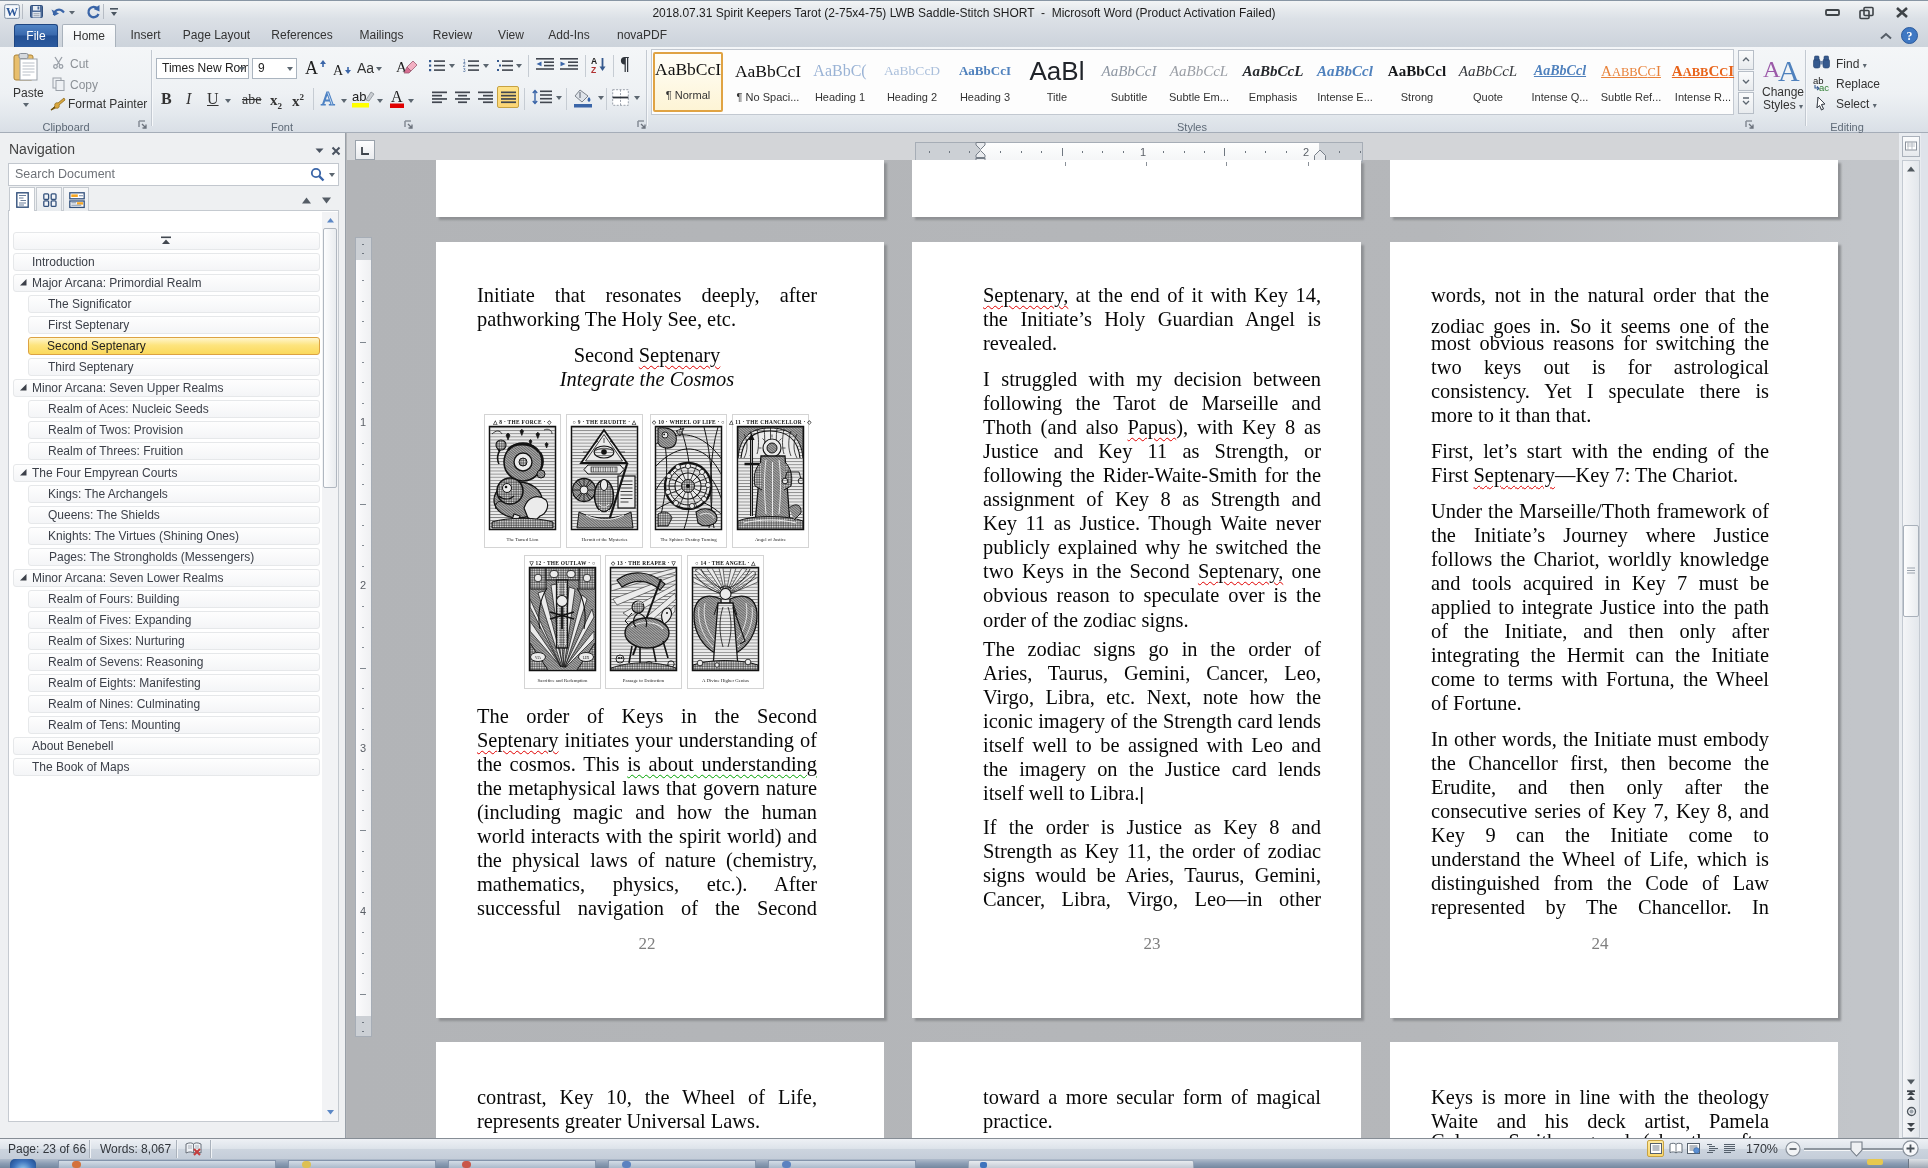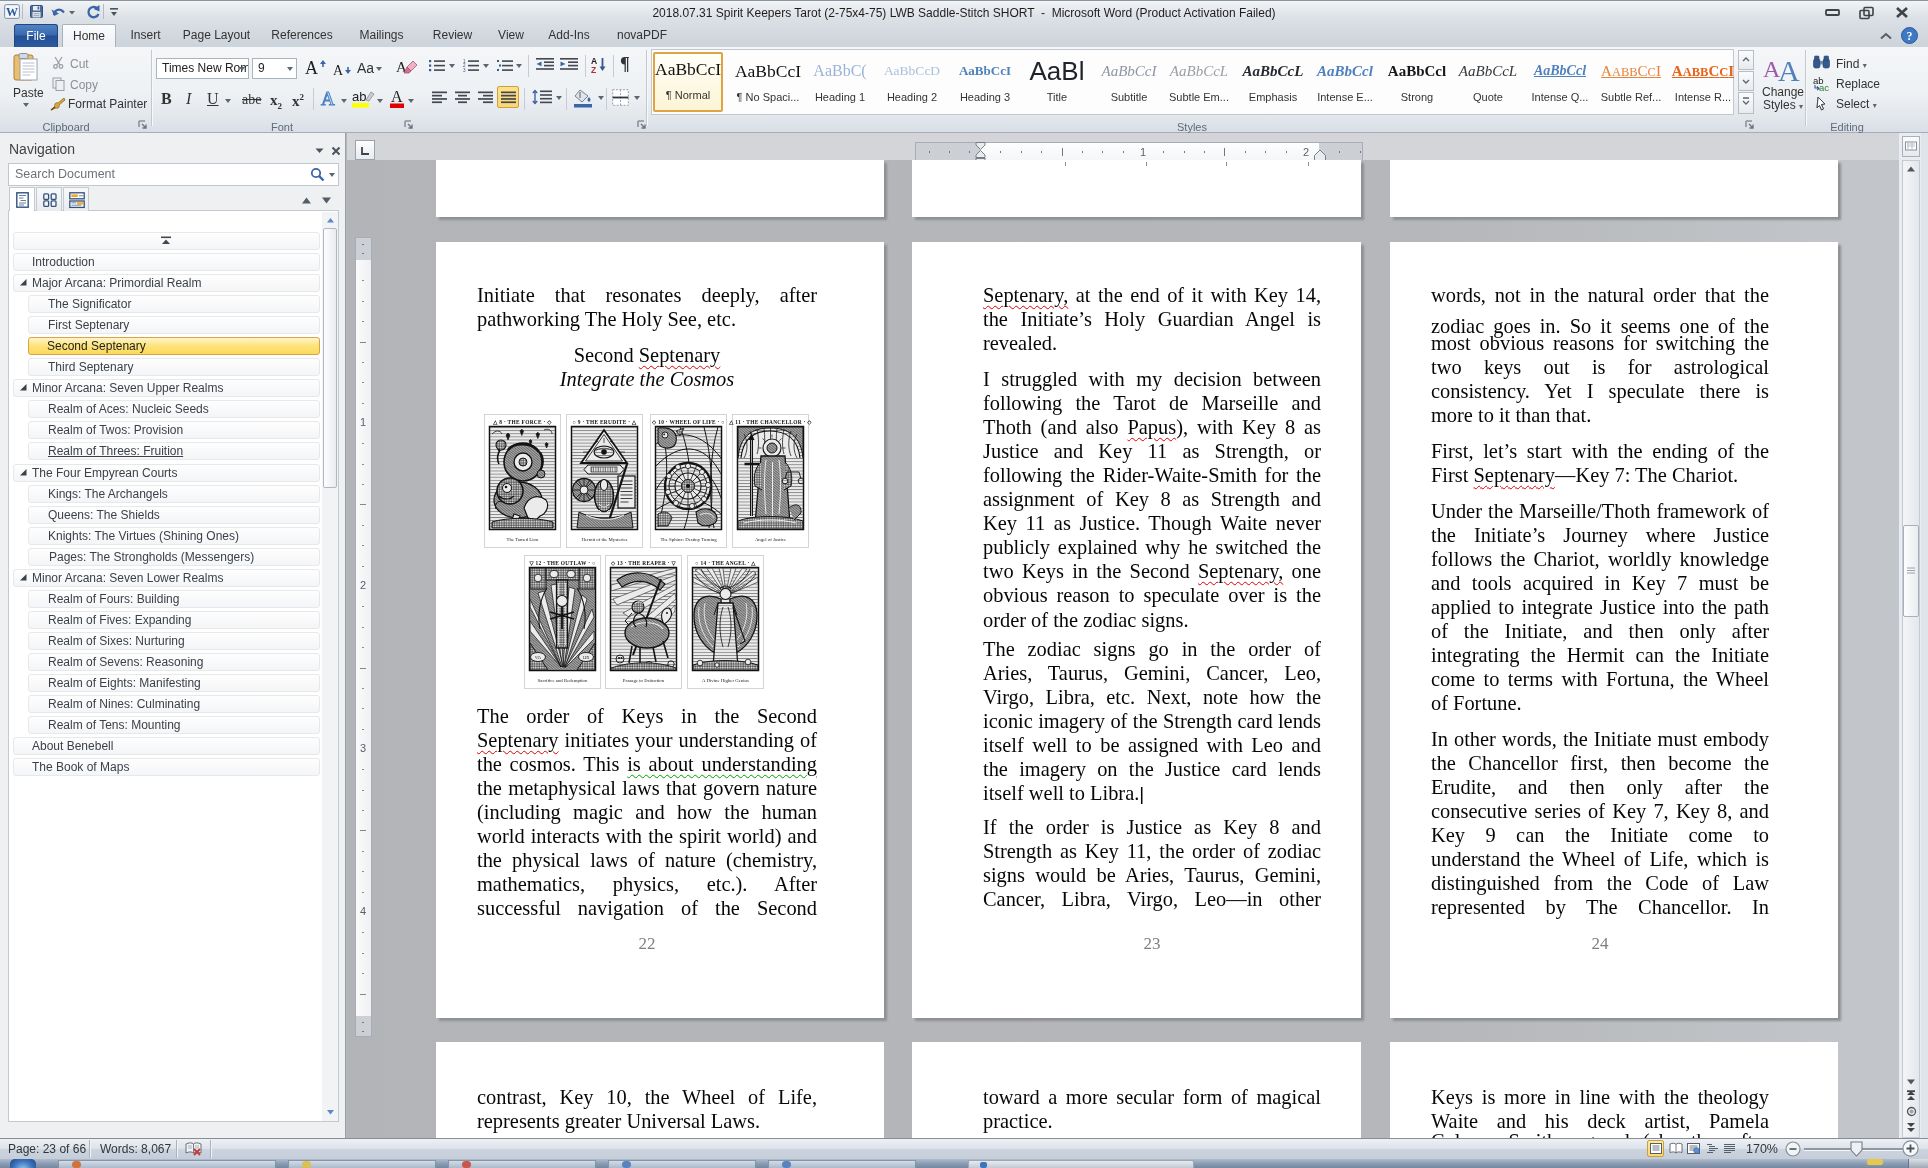--- a/index.html
+++ b/index.html
@@ -475,21 +475,21 @@
 <div class="nitem ab" style="left:28px;top:295px;width:292px;height:18px;padding-left:19px;">The Significator</div>
 <div class="nitem ab" style="left:28px;top:316px;width:292px;height:18px;padding-left:19px;">First Septenary</div>
 <div class="nitem ab" id="nsel" style="left:28px;top:337px;width:292px;height:18px;background:linear-gradient(#fff6cd,#fde47e 45%,#fbd95b);border:1px solid #dca243;color:#222;padding-left:18px;">Second Septenary</div>
 <div class="nitem ab" style="left:28px;top:358px;width:292px;height:18px;padding-left:19px;">Third Septenary</div>
 <div class="nitem ab" style="left:13px;top:379px;width:307px;height:18px;padding-left:18px;">Minor Arcana: Seven Upper Realms</div>
 <svg class="ab" style="left:19px;top:383px" width="9" height="9" viewBox="0 0 9 9">
     <path d="M7.5 1 L7.5 7.5 L1 7.5 Z" fill="#3c4049"></path>
   </svg>
 <div class="nitem ab" style="left:28px;top:400px;width:292px;height:18px;padding-left:19px;">Realm of Aces: Nucleic Seeds</div>
 <div class="nitem ab" style="left:28px;top:421px;width:292px;height:18px;padding-left:19px;">Realm of Twos: Provision</div>
-<div class="nitem ab" style="left:28px;top:442px;width:292px;height:18px;padding-left:19px;text-decoration:underline;">Realm of Threes: Fruition</div>
+<div class="nitem ab" style="left:28px;top:442px;width:292px;height:18px;padding-left:19px;">Realm of Threes: Fruition</div>
 <div class="nitem ab" style="left:13px;top:464px;width:307px;height:18px;padding-left:18px;">The Four Empyrean Courts</div>
 <svg class="ab" style="left:19px;top:468px" width="9" height="9" viewBox="0 0 9 9">
     <path d="M7.5 1 L7.5 7.5 L1 7.5 Z" fill="#3c4049"></path>
   </svg>
 <div class="nitem ab" style="left:28px;top:485px;width:292px;height:18px;padding-left:19px;">Kings: The Archangels</div>
 <div class="nitem ab" style="left:28px;top:506px;width:292px;height:18px;padding-left:19px;">Queens: The Shields</div>
 <div class="nitem ab" style="left:28px;top:527px;width:292px;height:18px;padding-left:19px;">Knights: The Virtues (Shining Ones)</div>
 <div class="nitem ab" style="left:28px;top:548px;width:292px;height:18px;padding-left:20px;">Pages: The Strongholds (Messengers)</div>
 <div class="nitem ab" style="left:13px;top:569px;width:307px;height:18px;padding-left:18px;">Minor Arcana: Seven Lower Realms</div>
 <svg class="ab" style="left:19px;top:573px" width="9" height="9" viewBox="0 0 9 9">

